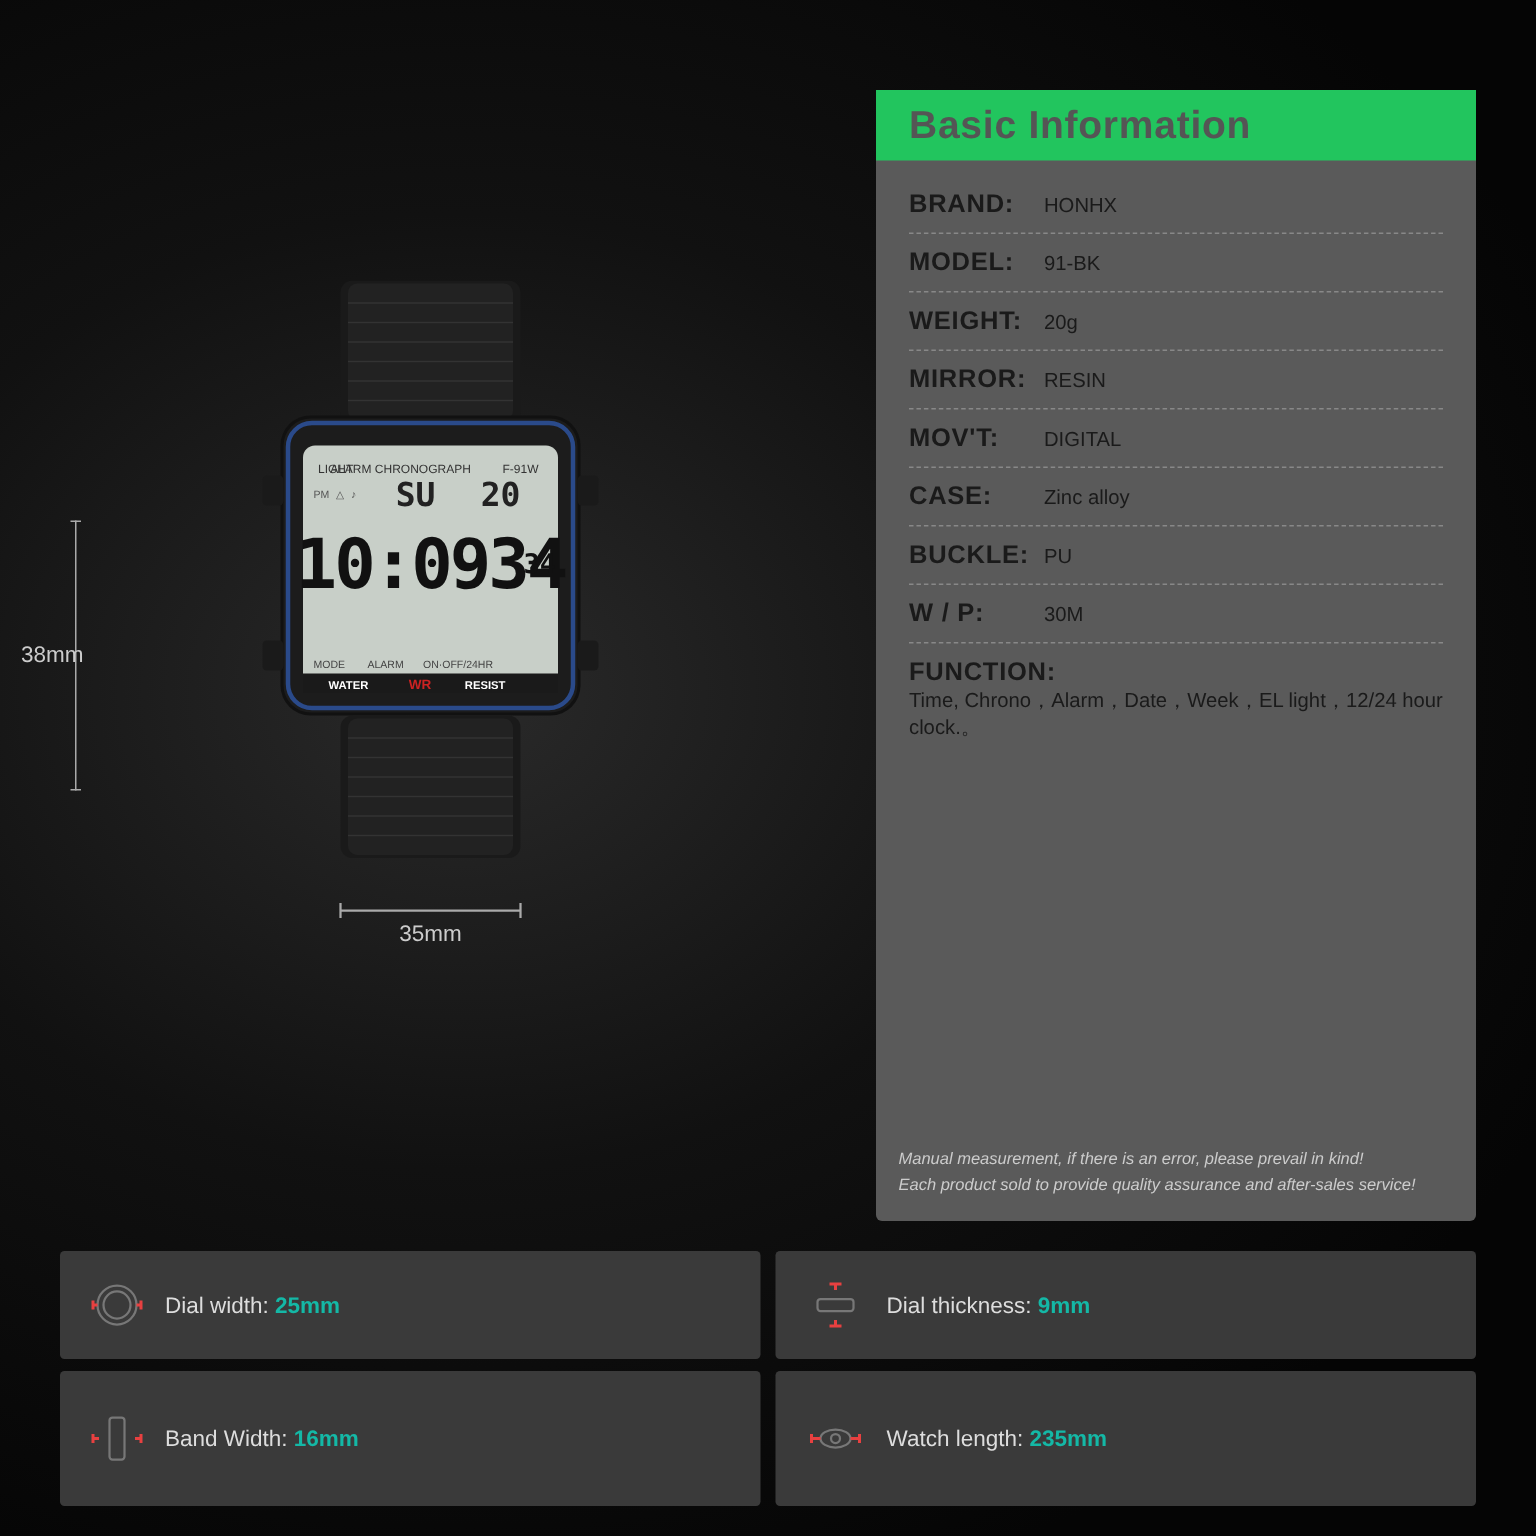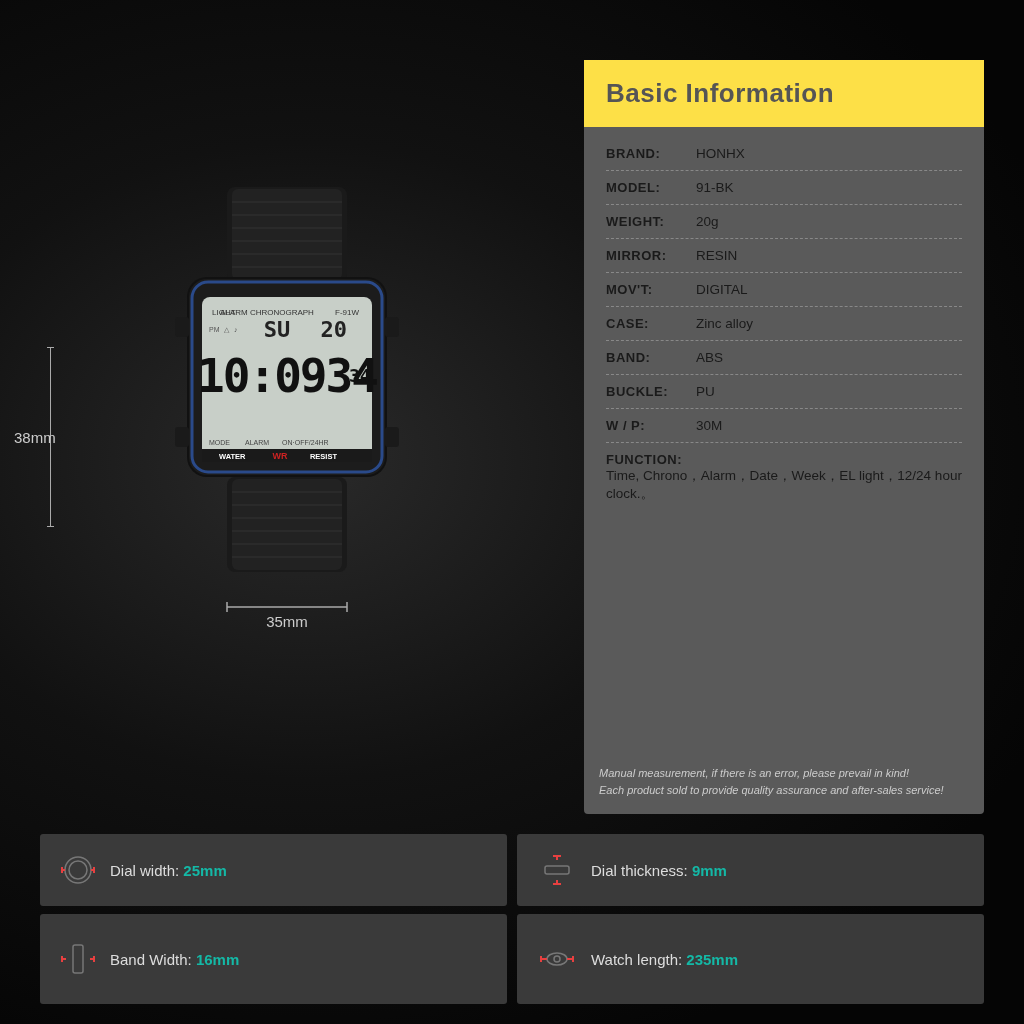--- a/index.html
+++ b/index.html
@@ -56,22 +56,22 @@
     .info-panel {
       width: 400px;
       background: #5a5a5a;
       border-radius: 4px;
       padding: 0;
       display: flex;
       flex-direction: column;
     }
 
     .info-title-bar {
-      background: #fde047;
-      padding: 18px 22px;
+      background: #22c55e;
+      padding: 8px 22px;
       margin-bottom: 0;
     }
 
     .info-title-bar h2 {
       font-size: 26px;
       font-weight: bold;
       color: #555;
       letter-spacing: 0.5px;
     }
 
@@ -91,21 +91,21 @@
       border-bottom: none;
     }
     .info-row.function-row {
       flex-wrap: wrap;
     }
 
     .info-label {
       font-weight: bold;
       color: #1a1a1a;
       min-width: 90px;
-      font-size: 13px;
+      font-size: 17px;
       letter-spacing: 0.5px;
     }
 
     .info-value {
       color: #1a1a1a;
       font-size: 13.5px;
     }
 
     .info-note {
       padding: 8px 22px 14px 15px;
@@ -244,24 +244,20 @@
             <span class="info-label">MIRROR:</span>
             <span class="info-value"> RESIN</span>
           </div>
           <div class="info-row">
             <span class="info-label">MOV'T:</span>
             <span class="info-value"> DIGITAL</span>
           </div>
           <div class="info-row">
             <span class="info-label">CASE:</span>
             <span class="info-value"> Zinc alloy</span>
-          </div>
-          <div class="info-row">
-            <span class="info-label">BAND:</span>
-            <span class="info-value"> ABS</span>
           </div>
           <div class="info-row">
             <span class="info-label">BUCKLE:</span>
             <span class="info-value"> PU</span>
           </div>
           <div class="info-row">
             <span class="info-label">W / P:</span>
             <span class="info-value"> 30M</span>
           </div>
           <div class="info-row function-row">

